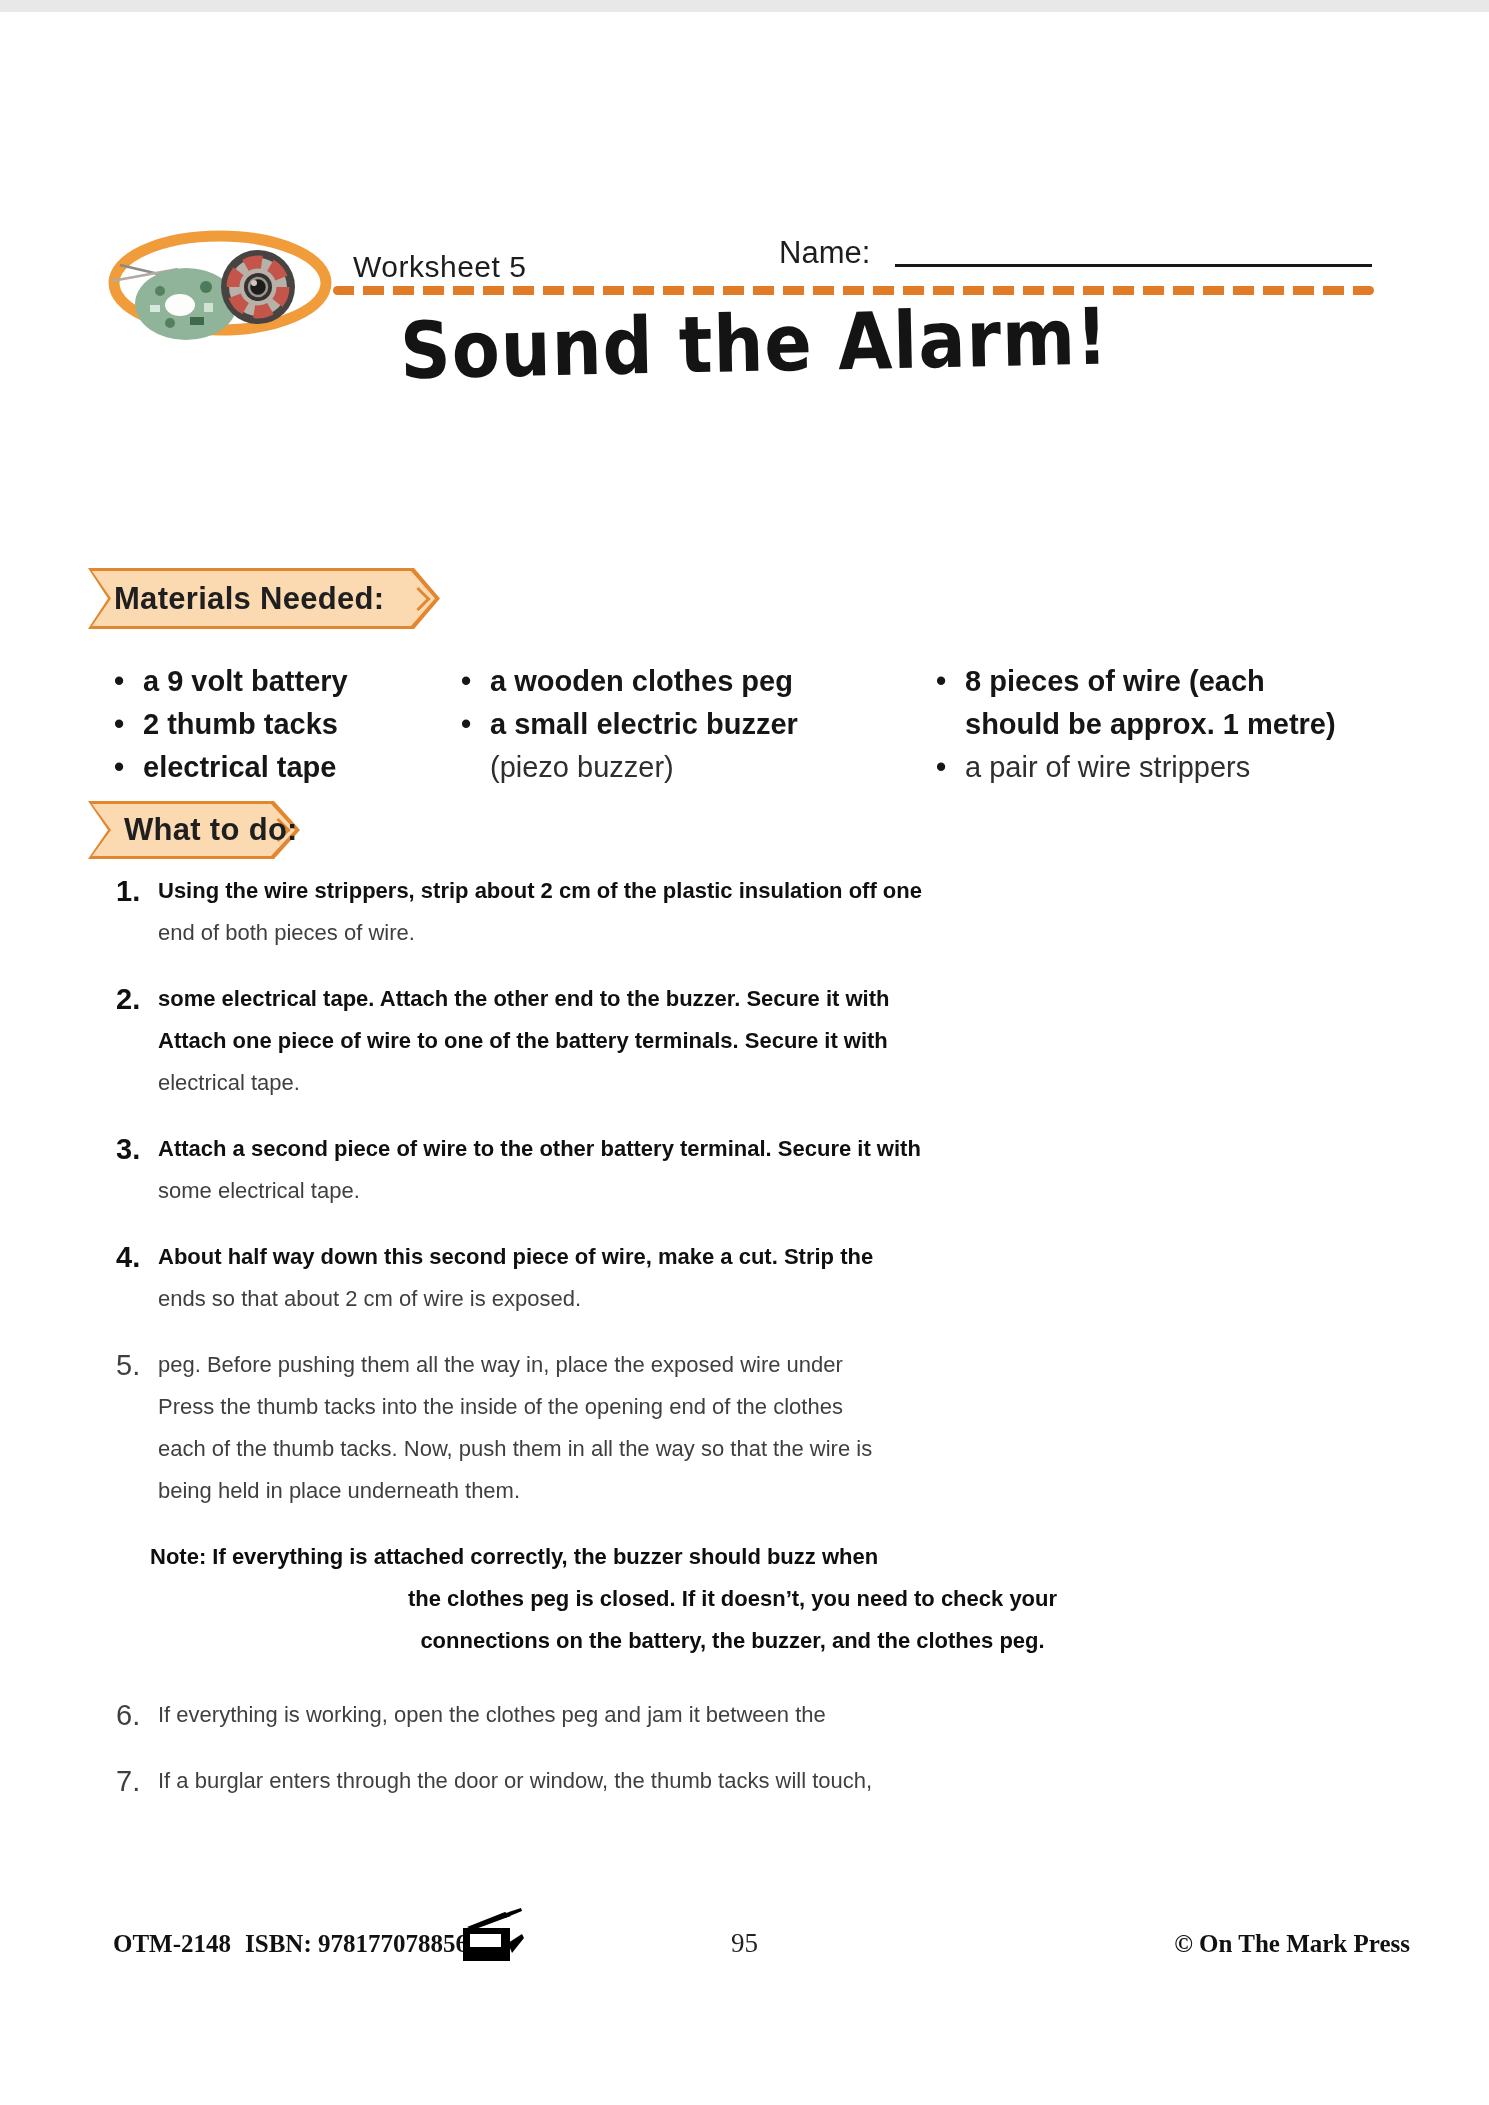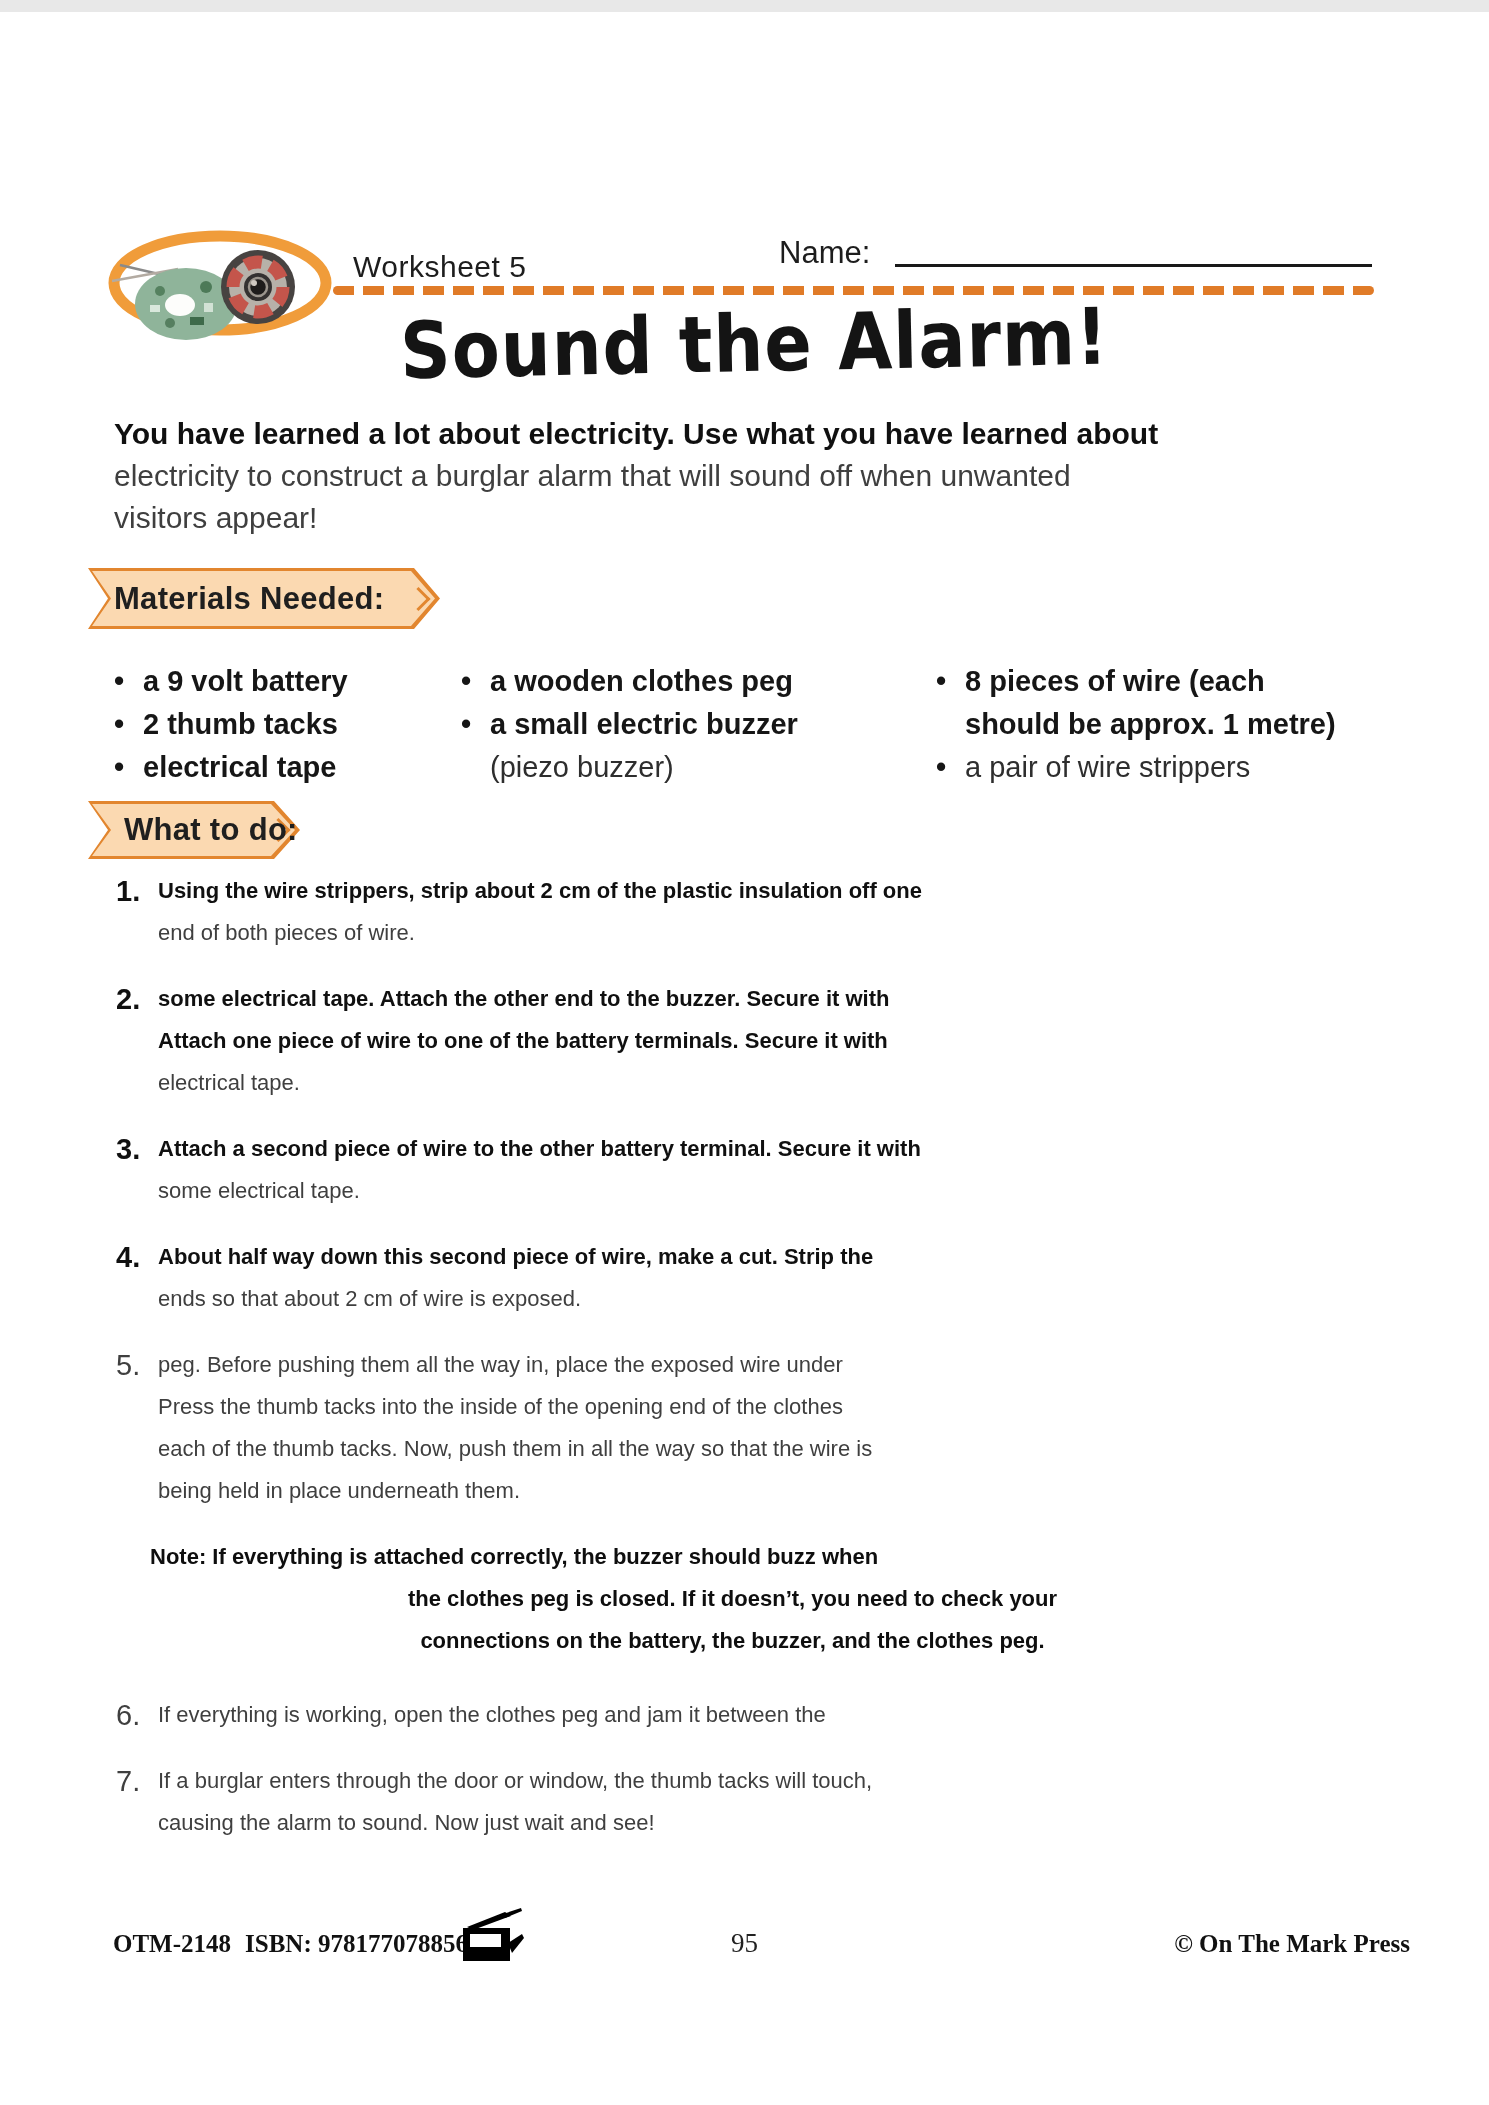--- a/index.html
+++ b/index.html
@@ -101,25 +101,20 @@
       </g>
     </svg>
   </div>
 
   <div class="worksheet-label">Worksheet 5</div>
   <div class="name-label">Name:</div>
   <div class="name-line"></div>
   <div class="header-dashes"></div>
   <div class="page-title">Sound the Alarm!</div>
 
-  <div class="intro">
-    <div class="iline b">You have learned a lot about electricity. Use what you have learned about</div>
-    <div class="iline l">electricity to construct a burglar alarm that will sound off when unwanted</div>
-    <div class="iline l">visitors appear!</div>
-  </div>
 
   <div class="banner banner-materials">
     <div class="bg"></div>
     <div class="fg"></div>
     <div class="chev"></div>
     <div class="label">Materials Needed:</div>
   </div>
 
   <div class="materials">
     <div class="mcol">
@@ -222,21 +217,20 @@
       <div class="snum l">6.</div>
       <div class="slines">
         <div class="ln l">If everything is working, open the clothes peg and jam it between the</div>
       </div>
     </div>
 
     <div class="step">
       <div class="snum l">7.</div>
       <div class="slines">
         <div class="ln l">If a burglar enters through the door or window, the thumb tacks will touch,</div>
-        <div class="ln l">causing the alarm to sound. Now just wait and see!</div>
       </div>
     </div>
 
   </div>
 
   <div class="footer-code">
     <span>OTM-2148</span><span class="isbn">ISBN: 9781770788565</span>
   </div>
   <div class="copier-icon">
     <svg viewBox="0 0 66 62" width="66" height="62">

